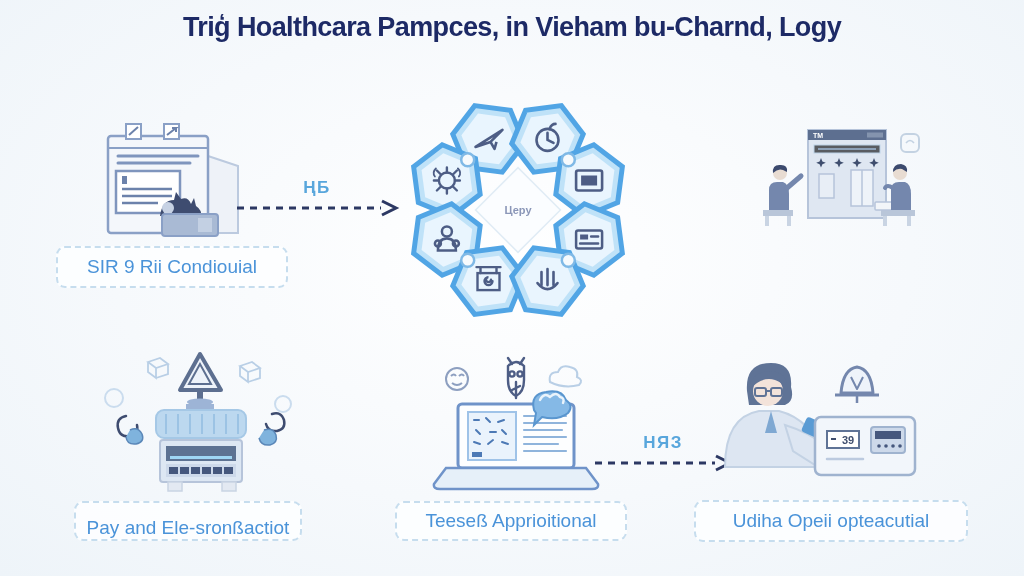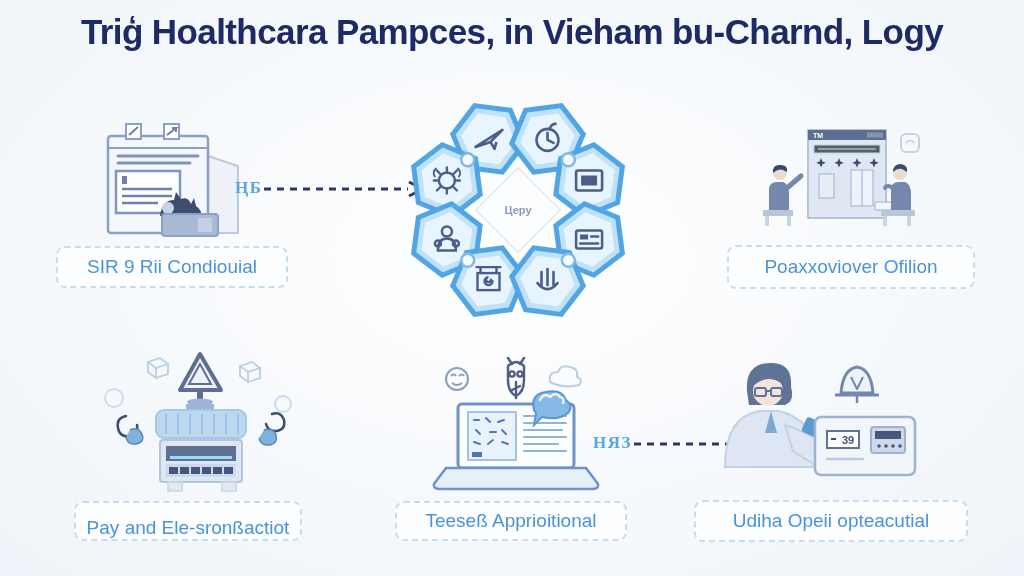--- a/index.html
+++ b/index.html
@@ -3,29 +3,29 @@
 <meta charset="utf-8">
 <style>
   html,body{margin:0;padding:0;background:#e9eef4;}
   .stage{
     position:relative;width:1024px;height:576px;overflow:hidden;
     background:radial-gradient(ellipse at 50% 45%, #ffffff 0%, #f6f9fc 55%, #eef4f9 100%);
     font-family:"Liberation Sans",sans-serif;
   }
   .title{
     position:absolute;top:12px;left:0;right:0;text-align:center;
-    font-size:35px;font-weight:800;color:#1d2a66;letter-spacing:-0.6px;
+    font-size:27px;font-weight:800;color:#1d2a66;letter-spacing:-0.6px;
   }
   .label-box{
     position:absolute;background:rgba(253,254,255,0.9);
     border:2px dashed #c6ddee;border-radius:9px;
     display:flex;align-items:center;justify-content:center;
     color:#4a93d9;font-size:19px;font-weight:500;white-space:nowrap;
   }
-  .arrow{position:absolute;display:flex;flex-direction:row;align-items:center;font-family:Liberation Serif, serif;}
+  .arrow{position:absolute;display:flex;flex-direction:column;align-items:center;}
   .arrow-label{color:#58a6dc;font-weight:700;font-size:17px;letter-spacing:1.5px;line-height:1;margin-bottom:3px;}
   .illus{position:absolute;}
   svg{display:block;overflow:visible;}
 </style>
 </head>
 <body>
 
 <div class="stage">
 
   <div class="title">Triģ Hoalthcara Pampces, in Vieham bu-Charnd, Logy</div>
@@ -202,23 +202,20 @@
           <rect x="152" y="90" width="4" height="10" fill="#c9d4e3"></rect>
         <rect x="120" y="76" width="18" height="8" rx="1" fill="#f2f5f9" stroke="#b6c4da" stroke-width="1.5"></rect>
         <path d="M136,84 L136,64 Q136,56 144,56 L150,56 Q156,58 156,68 L156,84 Z" fill="#7487ad"></path>
         <circle cx="145" cy="47" r="7" fill="#e8dcd2"></circle>
         <path d="M138,46 Q138,38 146,38 Q153,39 152,46 L147,43 Q142,42 138,46 Z" fill="#3c4a6e"></path>
         <path d="M138,62 Q132,58 130,62" stroke="#7487ad" stroke-width="4" fill="none" stroke-linecap="round"></path>
       </g>
     </svg>
   </div>
 
-  <div class="label-box" style="left:727px;top:245px;width:244px;height:40px;">
-    <span>Poaxxoviover Ofilion</span>
-  </div>
 
   <div class="illus" style="left:100px;top:352px;">
     <svg width="200" height="142" viewBox="0 0 200 142">
 
       <circle cx="14" cy="46" r="9" fill="none" stroke="#cadcee" stroke-width="2"></circle>
       <circle cx="183" cy="52" r="8" fill="none" stroke="#cadcee" stroke-width="2"></circle>
       <g stroke="#b9cfe6" stroke-width="1.8" fill="none">
         <path d="M48,10 L60,6 L68,12 L56,16 Z M48,10 L48,20 L56,26 L56,16 M68,12 L68,22 L56,26"></path>
       </g>
       <g stroke="#b9cfe6" stroke-width="1.8" fill="none">

